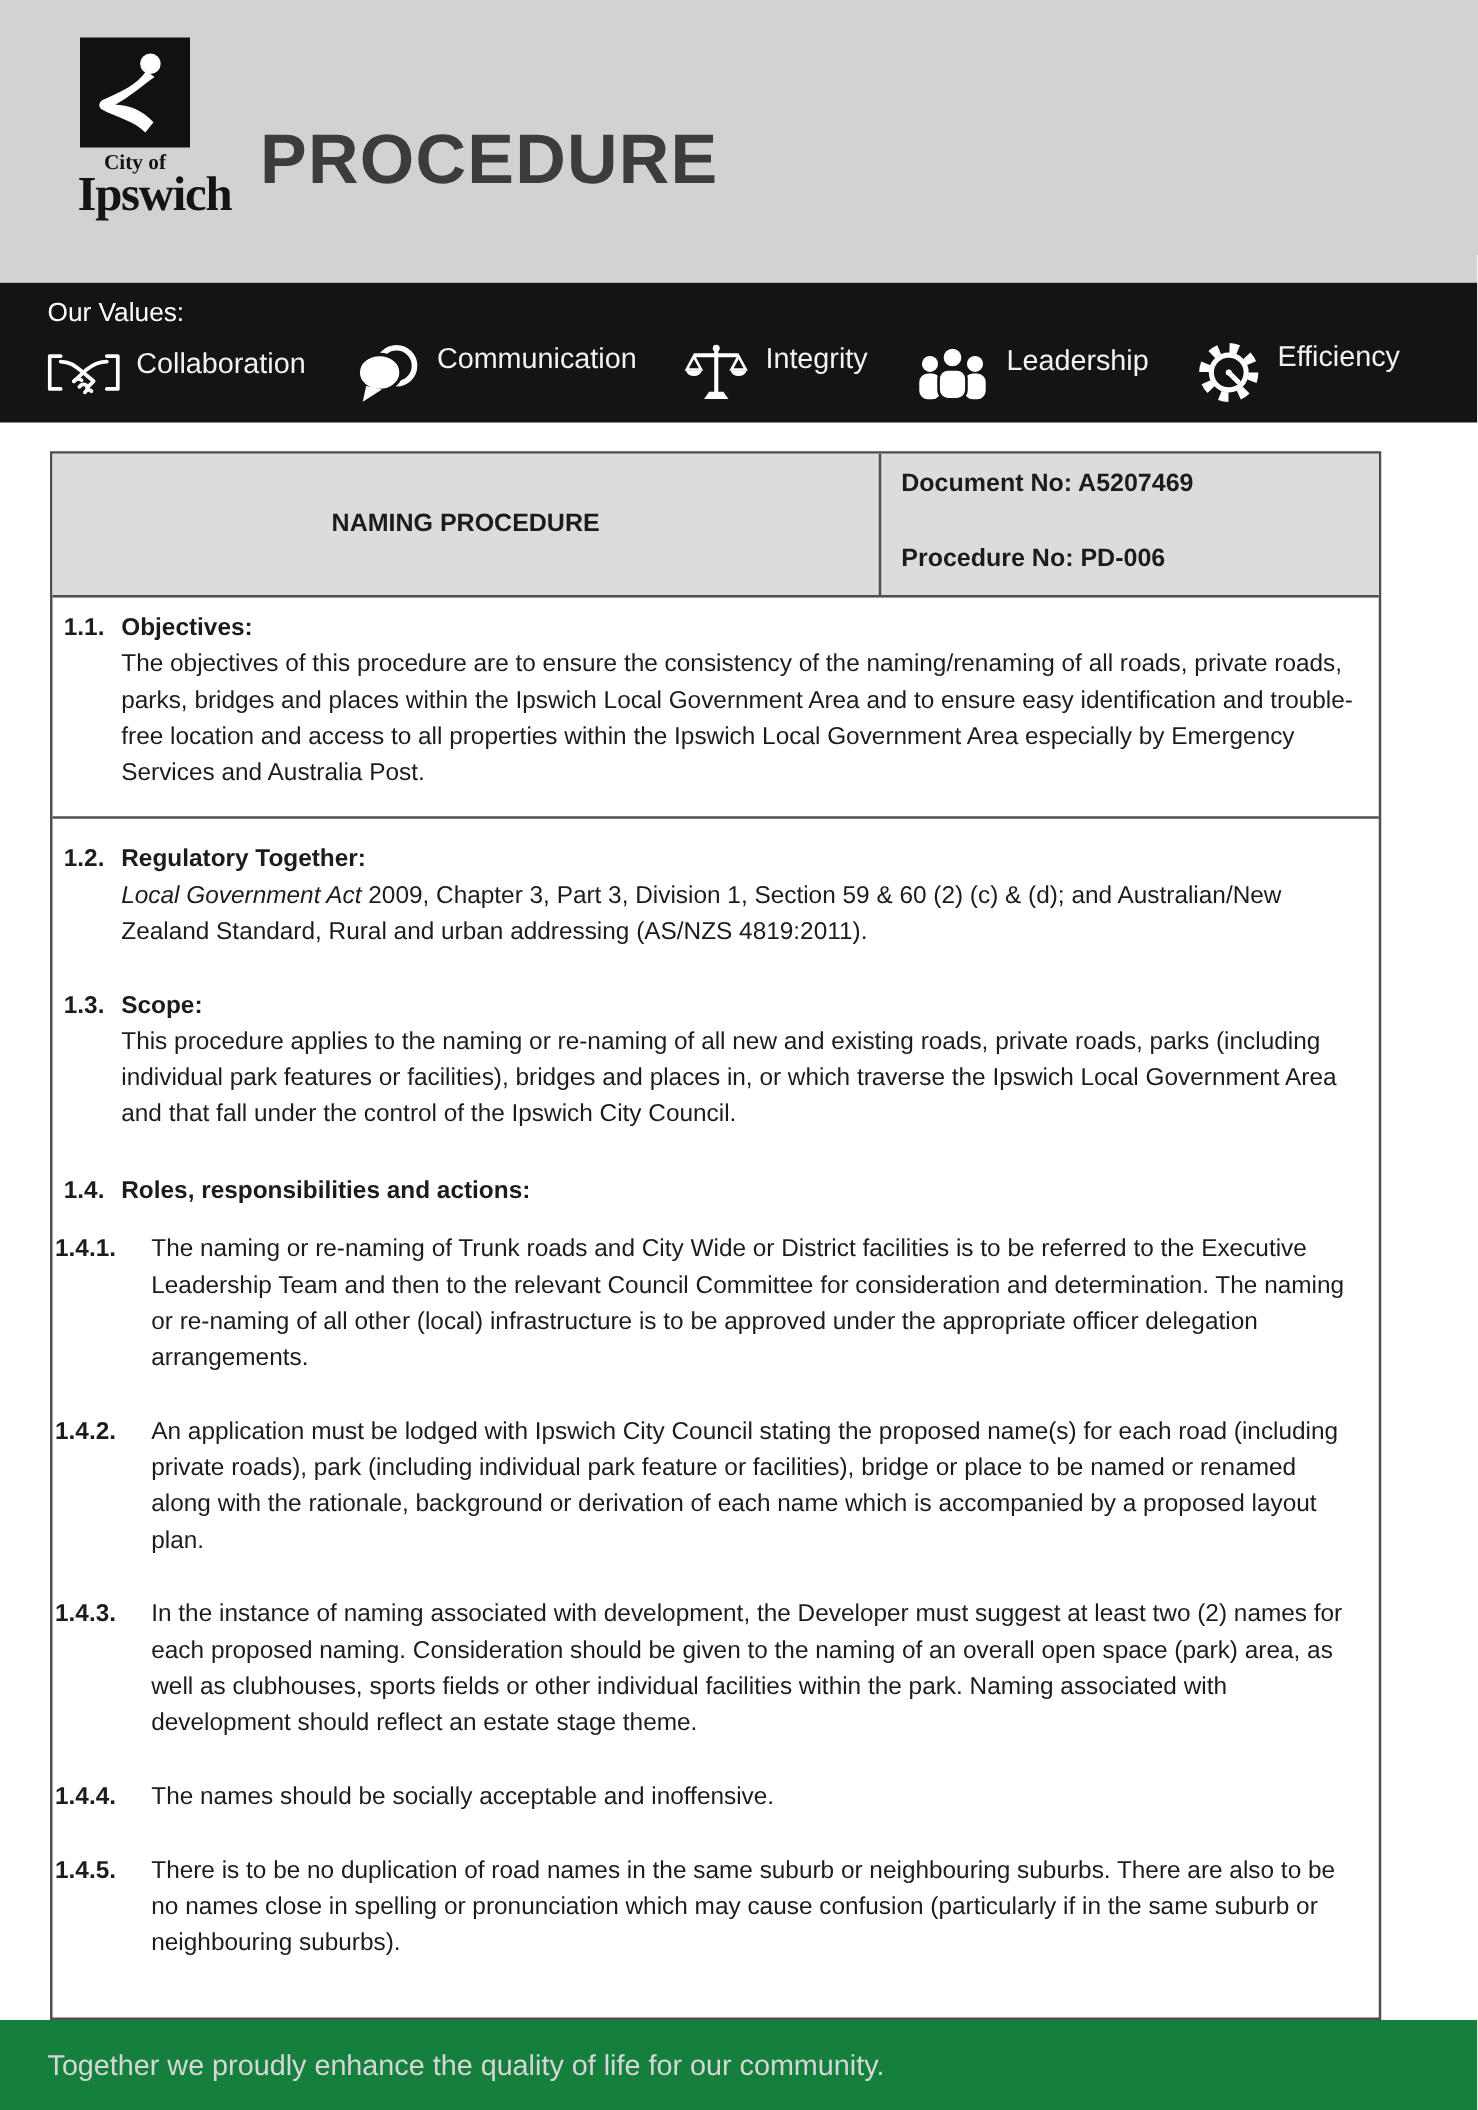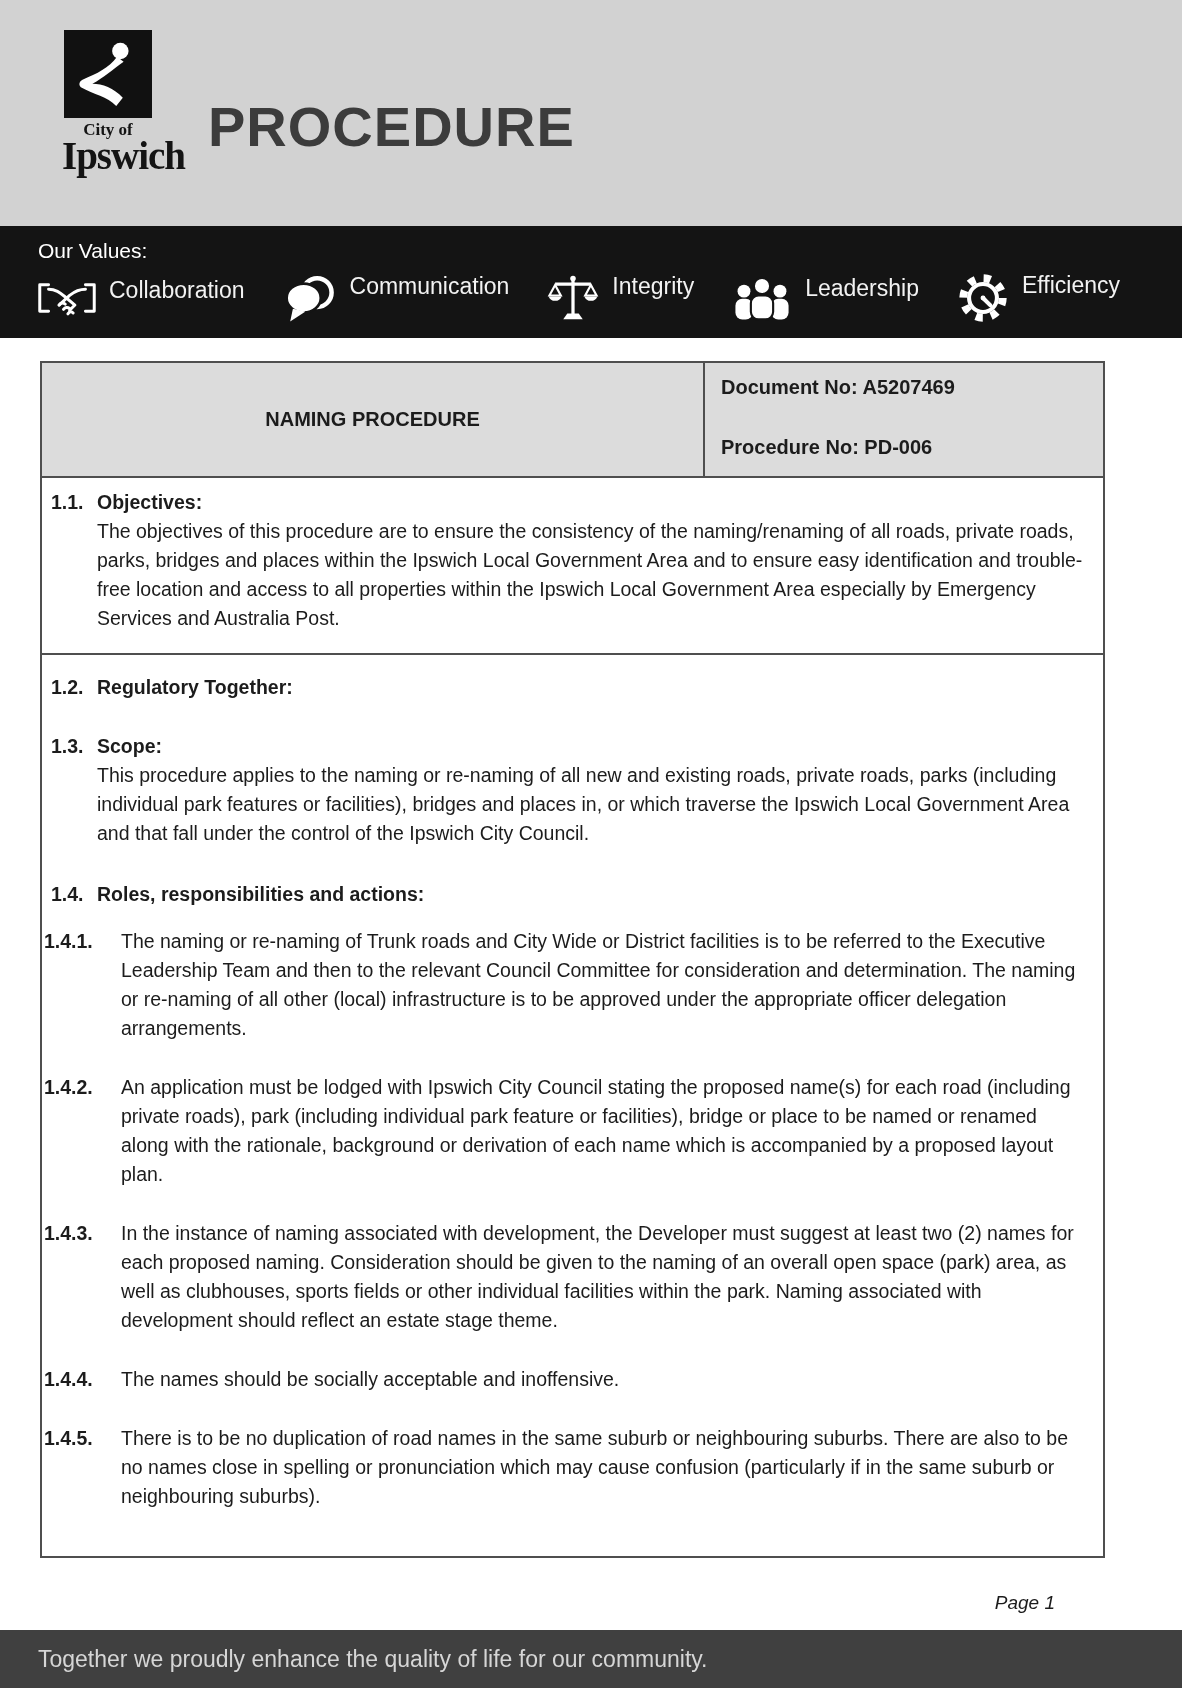--- a/index.html
+++ b/index.html
@@ -56,22 +56,22 @@
 
   .sub { display:flex; padding-left:2px; margin-top:30px; }
   .sub.first { margin-top:18px; }
   .sub-num { width:77px; flex:none; font-weight:700; }
   .sub-body { flex:1; margin:0; padding-right:24px; }
 
   .page-num { width:1065px; margin:34px 77px 0 40px; text-align:right; padding-right:50px; box-sizing:border-box; font-size:19px;font-style:italic; }
 
   
   .tagline-bar {
-    position:absolute; left:0; bottom:0; width:100%; height:58px;
-    background:#404040; color:#d6d6d6; display:flex; align-items:center;
+    position:absolute; left:0; bottom:0; width:100%; height:72px;
+    background:#15803d; color:#d6d6d6; display:flex; align-items:center;
     padding-left:38px; box-sizing:border-box; font-size:23px; font-weight:300;
   }
 </style>
 </head>
 <body>
 
 <div class="page">
 
   <header class="masthead">
     <div class="logo-block">
@@ -186,20 +186,21 @@
           </div>
         </div>
       </div>
 
       <div class="row-rest">
 
         <div class="sec">
           <div class="sec-num">1.2.</div>
           <div class="sec-flex">
             <div class="sec-heading">Regulatory Together:</div>
+            <p class="sec-body"><em>Local Government Act</em><span> 2009, Chapter 3, Part 3, Division 1, Section 59 &amp; 60 (2) (c) &amp; (d); and Australian/New Zealand Standard, Rural and urban addressing (AS/NZS 4819:2011).</span></p>
           </div>
         </div>
 
         <div class="sec">
           <div class="sec-num">1.3.</div>
           <div class="sec-flex">
             <div class="sec-heading">Scope:</div>
             <p class="sec-body">This procedure applies to the naming or re-naming of all new and existing roads, private roads, parks (including individual park features or facilities), bridges and places in, or which traverse the Ipswich Local Government Area and that fall under the control of the Ipswich City Council.</p>
           </div>
         </div>

